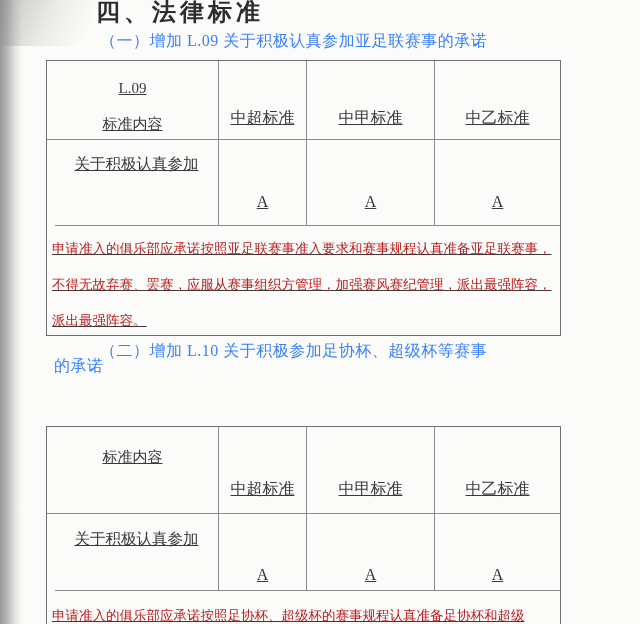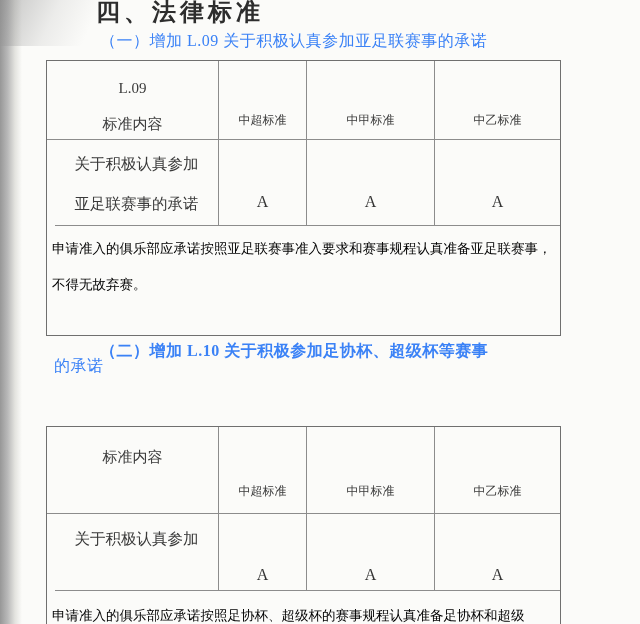--- a/index.html
+++ b/index.html
@@ -21,46 +21,46 @@
   
   .doc-title{
     position:absolute;left:96px;top:-4px;
     font-family:"Liberation Sans","DejaVu Sans",sans-serif;
     font-weight:bold;font-size:24px;letter-spacing:4px;color:#2d2d2d;
   }
   .sec-heading{
     position:absolute;font-size:16px;letter-spacing:0.5px;color:#3b82f6;white-space:nowrap;
   }
   .h1{left:100px;top:31px;}
-  .h2a{left:100px;top:341px;font-weight:bold;}
+  .h2a{left:100px;top:341px;}
   .h2b{left:54px;top:356px;}
   
   .tbl{
     position:absolute;left:46px;width:513px;display:grid;
     grid-template-columns:172px 88px 128px 125px;
-    border:1px solid #6f6f6f;box-sizing:content-box;background:transparent;
+    border:1px solid #6f6f6f;box-sizing:content-box;background:transparent;text-decoration:underline;
   }
   .t1{top:60px;grid-template-rows:79px 86px 109px;}
   .t2{top:426px;grid-template-rows:87px 77px 80px;border-bottom:none;}
   .cell{position:relative;box-sizing:border-box;}
   .br{border-right:1px solid #8c8c8c;}
   .bb{border-bottom:1px solid #8c8c8c;}
   .hdr-first{text-align:center;font-size:15px;}
   .t1 .hdr-first{padding-top:9px;line-height:36px;}
   .t2 .hdr-first{padding-top:13px;line-height:35px;}
-  .colhdr{display:flex;align-items:flex-end;justify-content:center;font-size:12px;}
+  .colhdr{display:flex;align-items:flex-end;justify-content:center;font-size:16px;}
   .t1 .colhdr{padding-bottom:10px;}
   .t2 .colhdr{padding-bottom:13px;}
   .rowlab{text-align:center;font-size:15.5px;margin-left:8px;}
   .t1 .rowlab{padding-top:4px;line-height:40px;}
   .t2 .rowlab{padding-top:5px;line-height:40px;}
   .grade{display:flex;align-items:flex-end;justify-content:center;font-size:16px;color:#333;}
   .t1 .grade{padding-bottom:14px;}
   .t2 .grade{padding-bottom:6px;}
-  .note{grid-column:1/5;padding:5px 4px 0 5px;font-size:13.5px;line-height:36px;color:#000000;}
+  .note{grid-column:1/5;padding:5px 4px 0 5px;font-size:13.5px;line-height:36px;color:#b91c1c;}
   .note div{white-space:nowrap;overflow:hidden;}
   .t2 .note{padding-top:7px;}
 </style>
 </head>
 <body>
 
 <div class="edge-left"></div>
 <div class="corner-shadow"></div>
 
 <div class="doc-title">四、法律标准</div>
@@ -71,29 +71,29 @@
   <div class="cell br bb hdr-first">
     <div>L.09</div>
     <div>标准内容</div>
   </div>
   <div class="cell br bb colhdr">中超标准</div>
   <div class="cell br bb colhdr">中甲标准</div>
   <div class="cell bb colhdr">中乙标准</div>
 
   <div class="cell br bb rowlab">
     <div>关于积极认真参加</div>
-    <div>亚足联赛事的承诺</div>
   </div>
   <div class="cell br bb grade">A</div>
   <div class="cell br bb grade">A</div>
   <div class="cell bb grade">A</div>
 
   <div class="cell note">
     <div>申请准入的俱乐部应承诺按照亚足联赛事准入要求和赛事规程认真准备亚足联赛事，</div>
-    <div>不得无故弃赛。</div>
+    <div>不得无故弃赛、罢赛，应服从赛事组织方管理，加强赛风赛纪管理，派出最强阵容，</div>
+    <div>派出最强阵容。</div>
   </div>
 </div>
 
 <div class="sec-heading h2a">（二）增加 L.10 关于积极参加足协杯、超级杯等赛事</div>
 <div class="sec-heading h2b">的承诺</div>
 
 <div class="tbl t2">
   <div class="cell br bb hdr-first">
     <div>标准内容</div>
   </div>

